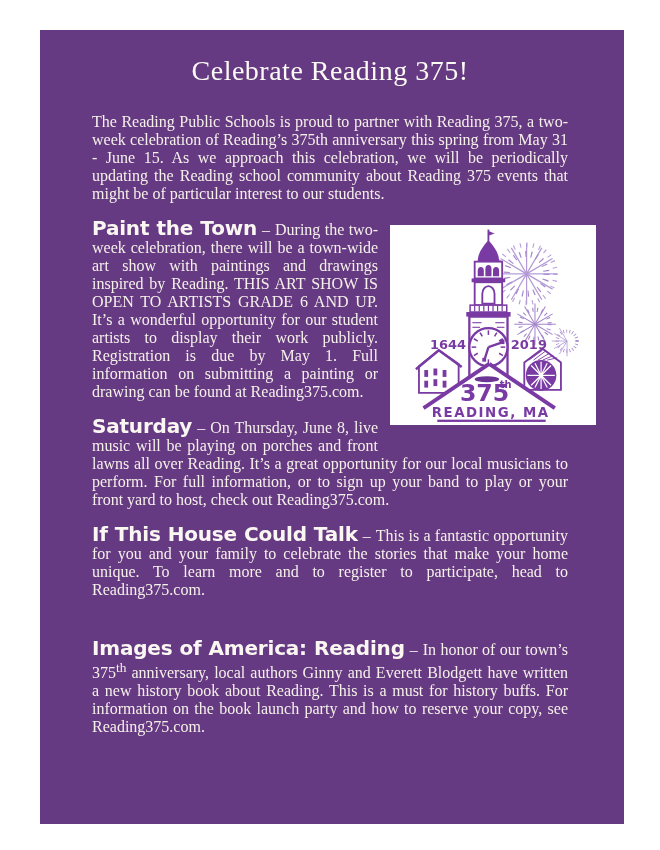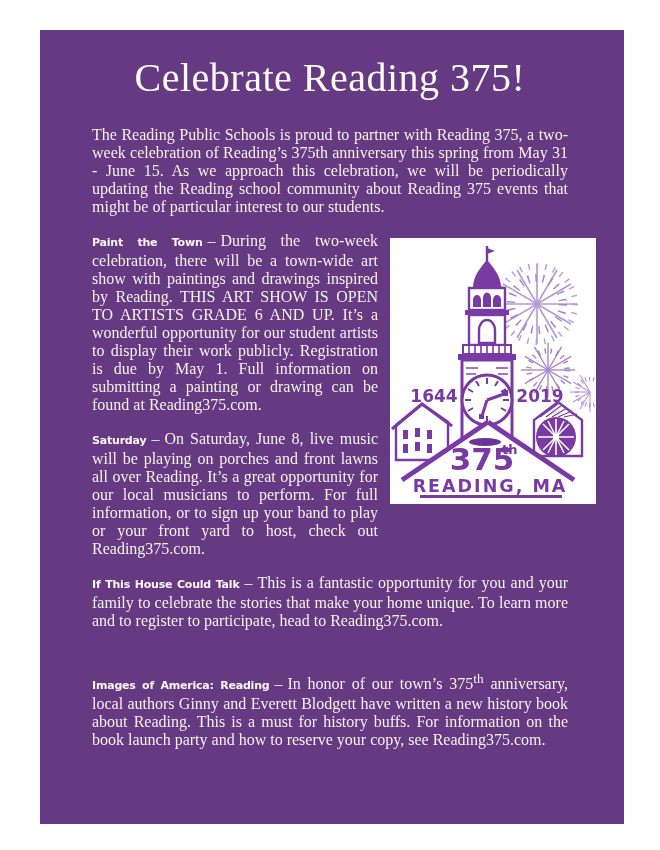--- a/index.html
+++ b/index.html
@@ -4,36 +4,36 @@
 <style>
   html,body{margin:0;padding:0;background:#ffffff;}
   body{width:660px;height:850px;position:relative;font-family:"Liberation Serif",serif;}
   .flyer{
     position:absolute;left:40px;top:30px;width:584px;height:794px;
     background:#663a82;overflow:hidden;
   }
   .content{padding:26px 56px 0 52px;}
   .page-title{
     font-family:"Liberation Serif",serif;font-weight:normal;
-    color:#fcfaf4;font-size:40px;line-height:1.1;text-align:center;
+    color:#fcfaf4;font-size:28px;line-height:1.1;text-align:center;
     letter-spacing:0.5px;margin:0 0 26px 0;
   }
   p.body{
     color:#f5f1ea;font-size:16px;line-height:18px;
     text-align:justify;margin:0 0 16px 0;
   }
   p.body.last{margin-top:40px;}
   .head{
     font-family:"DejaVu Sans","Liberation Sans",sans-serif;
-    font-weight:bold;font-size:11px;letter-spacing:-0.2px;color:#faf7f2;
+    font-weight:bold;font-size:20px;letter-spacing:-0.2px;color:#faf7f2;
   }
   .sep{padding:0 5px;}
   .rlink{color:inherit;text-underline-offset:2px;cursor:pointer;}
   .logo-box{
-    float:right;width:206px;height:266px;background:#ffffff;
+    float:right;width:206px;height:200px;background:#ffffff;
     margin:6px -28px 30px 12px;
   }
   .logo-box svg{display:block;width:100%;height:100%;}
   .logo-yr{font-family:"DejaVu Sans","Liberation Sans",sans-serif;font-weight:bold;font-size:17px;fill:#7a3aa3;}
   .logo-375{font-family:"DejaVu Sans","Liberation Sans",sans-serif;font-weight:bold;font-size:31px;fill:#7a3aa3;}
   .logo-th{font-family:"DejaVu Sans","Liberation Sans",sans-serif;font-weight:bold;font-size:13px;fill:#7a3aa3;}
   .logo-town{font-family:"DejaVu Sans","Liberation Sans",sans-serif;font-weight:bold;font-size:17.5px;fill:#7a3aa3;letter-spacing:2px;}
 </style>
 </head>
 <body>
@@ -186,20 +186,20 @@
         </g>
         <text class="logo-375" x="92" y="230" text-anchor="middle">375</text>
         <text class="logo-th" x="112" y="214">th</text>
         <text class="logo-town" x="100" y="252" text-anchor="middle">READING, MA</text>
         <rect x="30" y="255" width="142" height="3" fill="#7a3aa3"></rect>
       </svg>
     </div>
 
     <p class="body"><span class="head">Paint the Town</span><span class="sep">–</span><span>During the two-week celebration, there will be a town-wide art show with paintings and drawings inspired by Reading.  THIS ART SHOW IS OPEN TO ARTISTS GRADE 6 AND UP.  It’s a wonderful opportunity for our student artists to display their work publicly.  Registration is due by May 1. Full information on submitting a painting or drawing can be found at </span><a class="rlink">Reading375.com</a><span>.</span></p>
 
-    <p class="body"><span class="head">Saturday</span><span class="sep">–</span><span>On Saturday, June 8, live music will be playing on porches and front lawns all over Reading.  It’s a great opportunity for our local musicians to perform. For full information, or to sign up your band to play or your front yard to host, check out </span><a class="rlink">Reading375.com</a><span>.</span></p>
+    <p class="body"><span class="head">Saturday</span><span class="sep">–</span><span>On Thursday, June 8, live music will be playing on porches and front lawns all over Reading.  It’s a great opportunity for our local musicians to perform. For full information, or to sign up your band to play or your front yard to host, check out </span><a class="rlink">Reading375.com</a><span>.</span></p>
 
     <p class="body"><span class="head">If This House Could Talk</span><span class="sep">–</span><span>This is a fantastic opportunity for you and your family to celebrate the stories that make your home unique. To learn more and to register to participate, head to </span><a class="rlink">Reading375.com</a><span>.</span></p>
 
     <p class="body last"><span class="head">Images of America: Reading</span><span class="sep">–</span><span>In honor of our town’s 375</span><sup>th</sup><span> anniversary, local authors Ginny and Everett Blodgett have written a new history book about Reading. This is a must for history buffs. For information on the book launch party and how to reserve your copy, see </span><a class="rlink">Reading375.com</a><span>.</span></p>
 
   </div>
 </div>
 
 </body></html>

